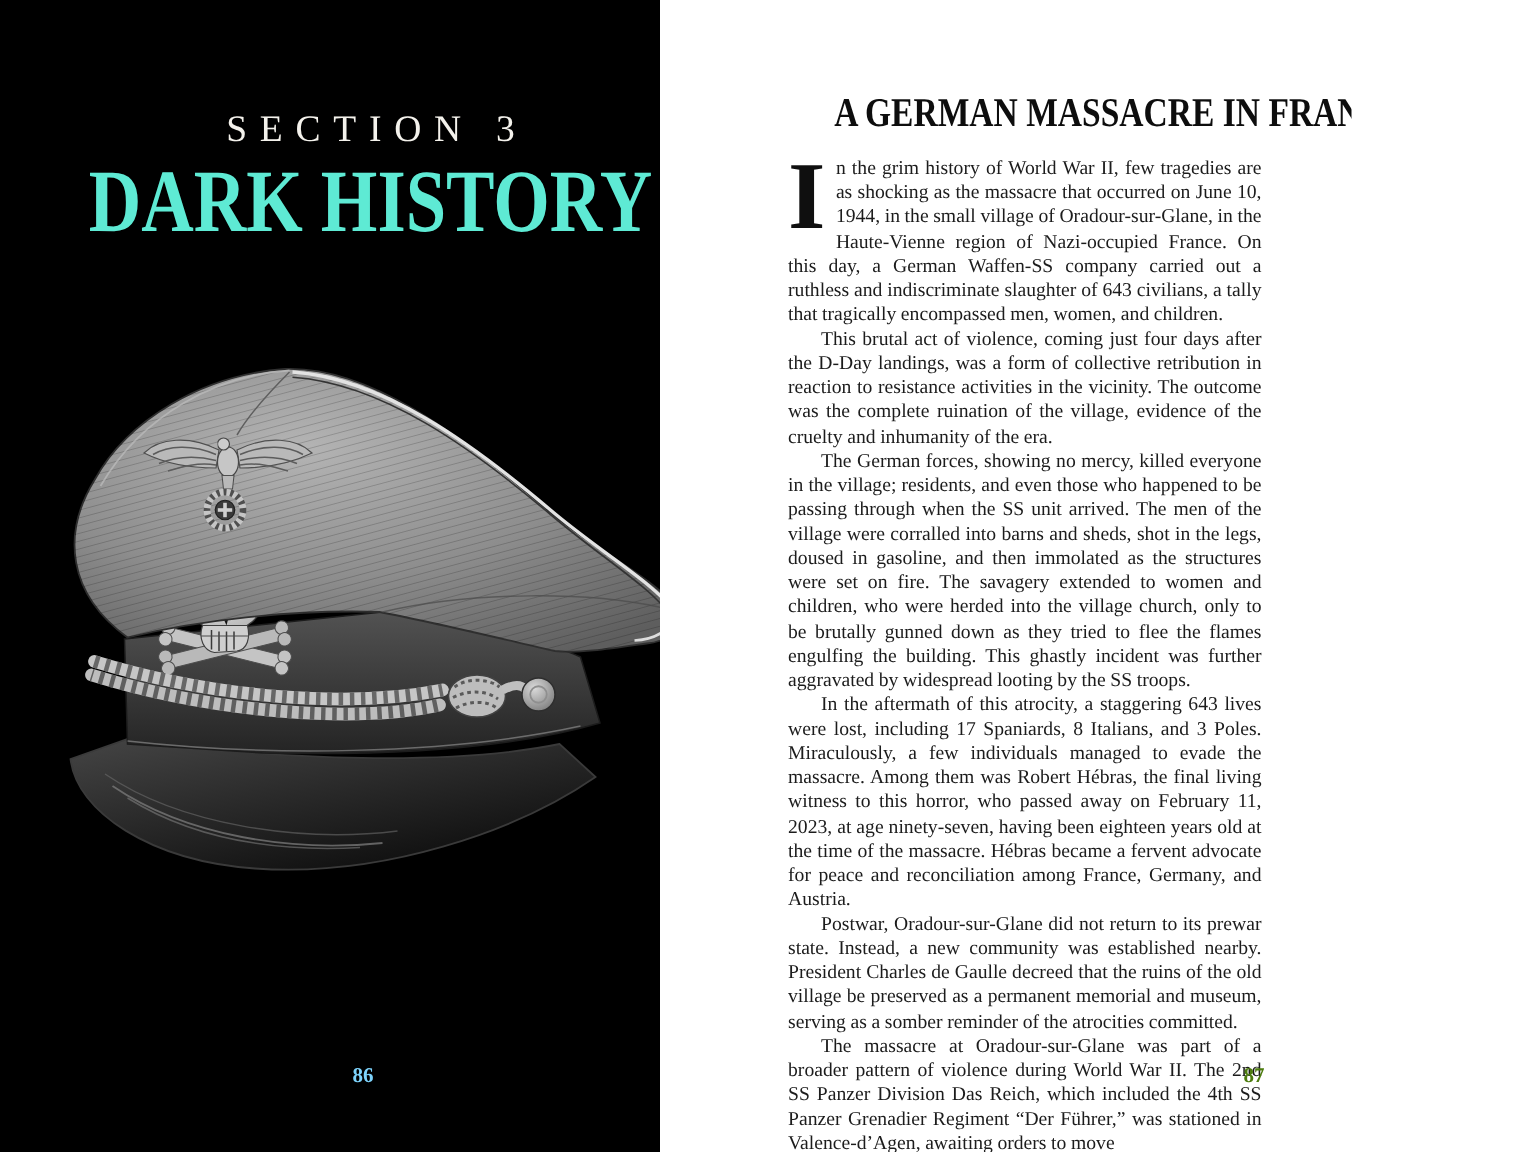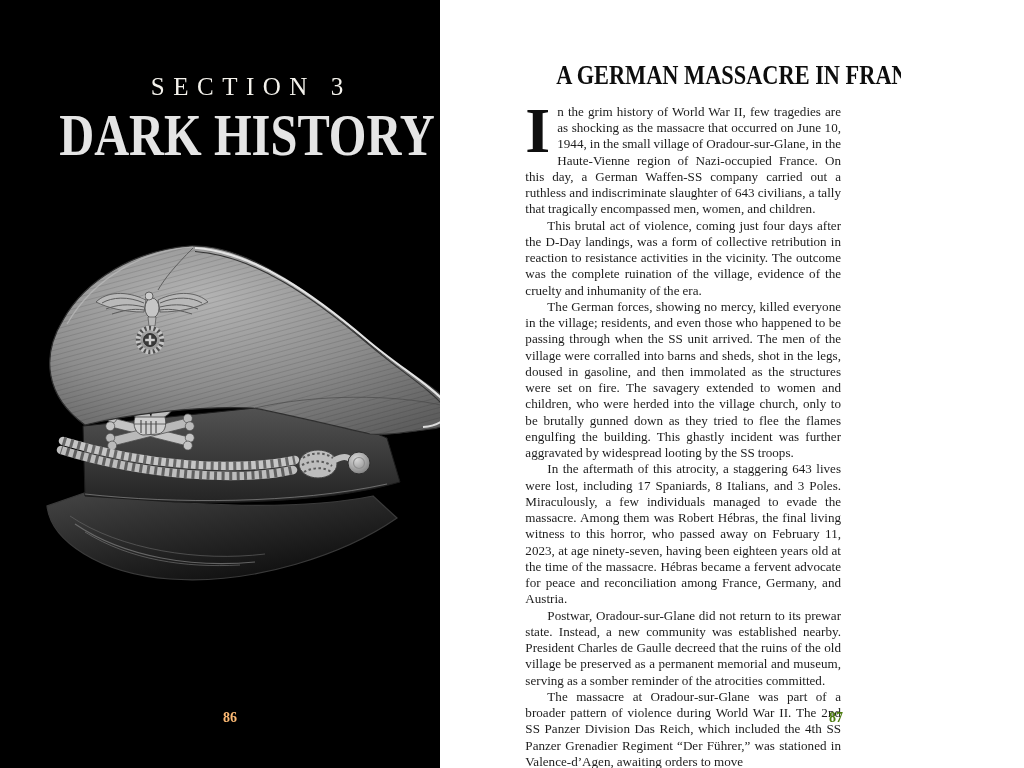--- a/index.html
+++ b/index.html
@@ -25,38 +25,38 @@
   .kicker {
     margin-top: 73px;
     color: var(--paper-text, #f4f2ec);
     font-size: 25px;
     letter-spacing: 0.34em;
     padding-left: 0.34em; 
     font-weight: 400;
   }
   .section-title {
     margin-top: 4px;
-    color: #e5e5e5;
+    color: #5eead4;
     font-weight: 700;
     font-size: 57px;
     line-height: 1;
   }
   .section-title .squeeze {
     display: inline-block;
     transform: scale(0.85, 1.04);
     transform-origin: center top;
   }
   .cap-art {
     position: absolute; left: 15px; top: 236px;
     width: 490px; height: 350px;
   }
   .pagenum-left {
-    position: absolute; top: 710px; left: 202px; width: 56px;
+    position: absolute; top: 710px; left: 214px; width: 56px;
     text-align: center;
-    color: #fdba74; font-size: 14px; font-weight: 700;
+    color: #7dd3fc; font-size: 14px; font-weight: 700;
   }
 
   
   .page-right {
     position: relative;
     width: 512px; height: 768px;
     background: var(--right-bg, #fff);
     overflow: hidden;
     box-sizing: border-box;
     padding: 60px 60px 0 85px;

